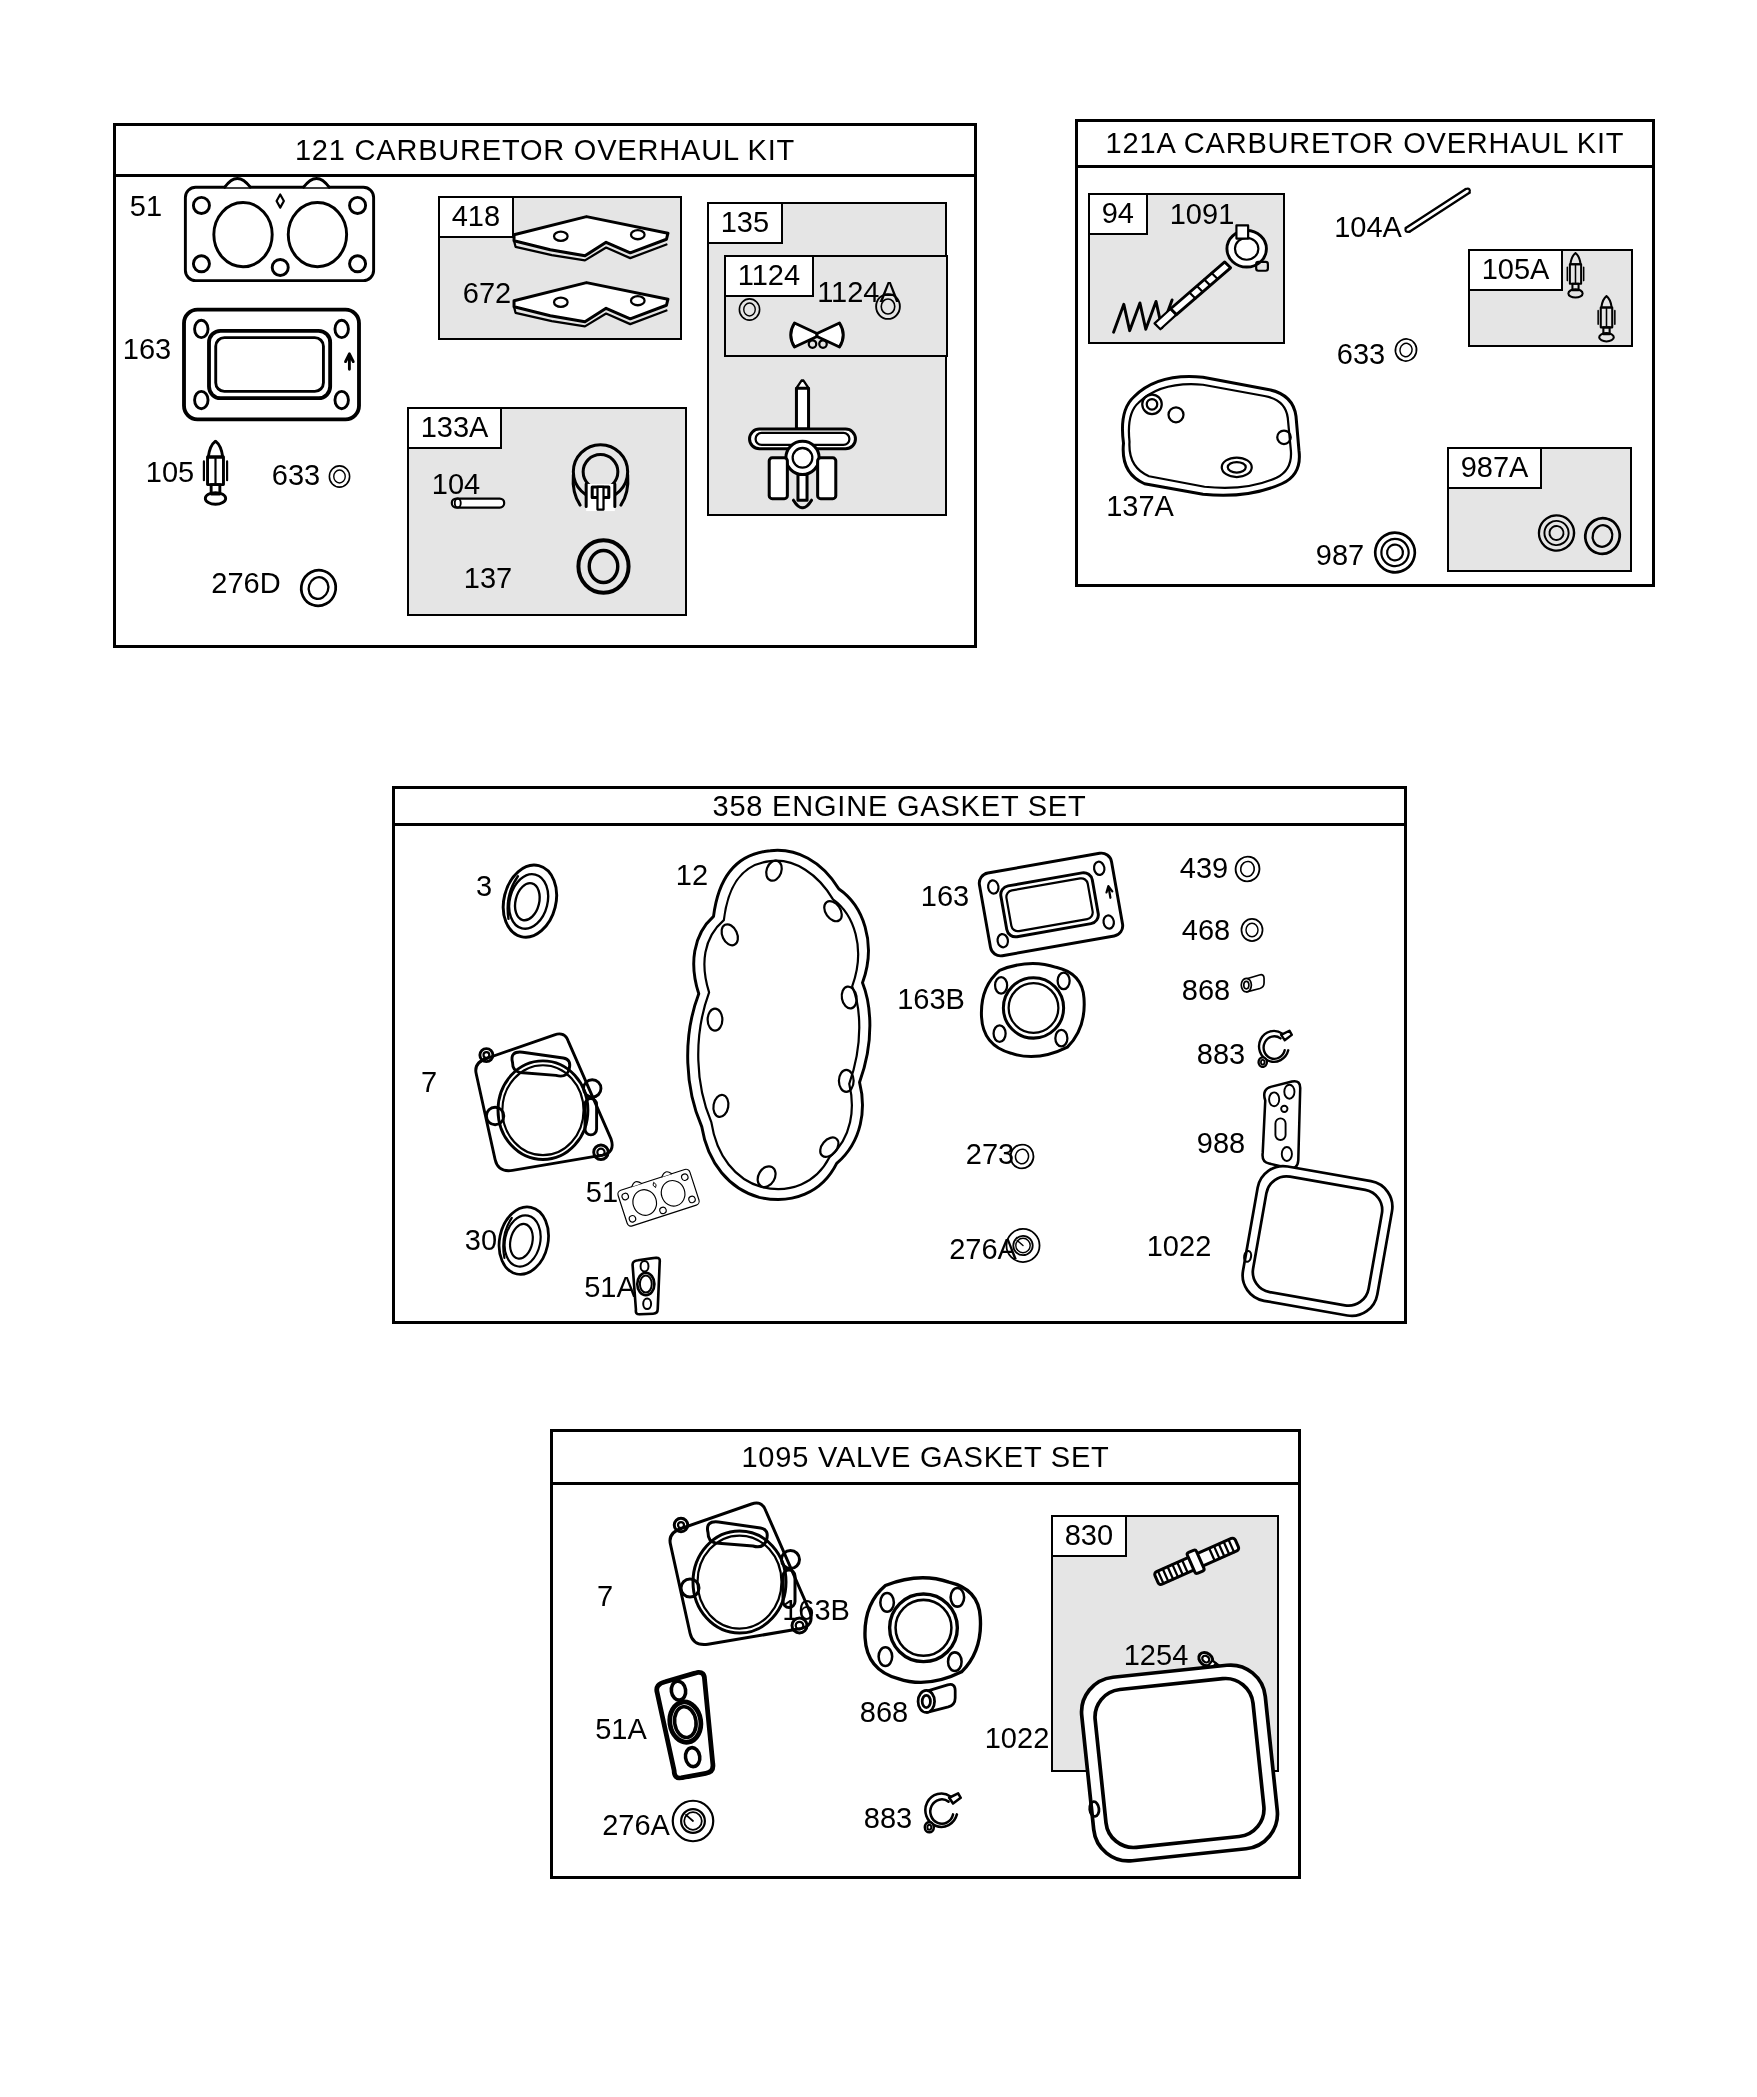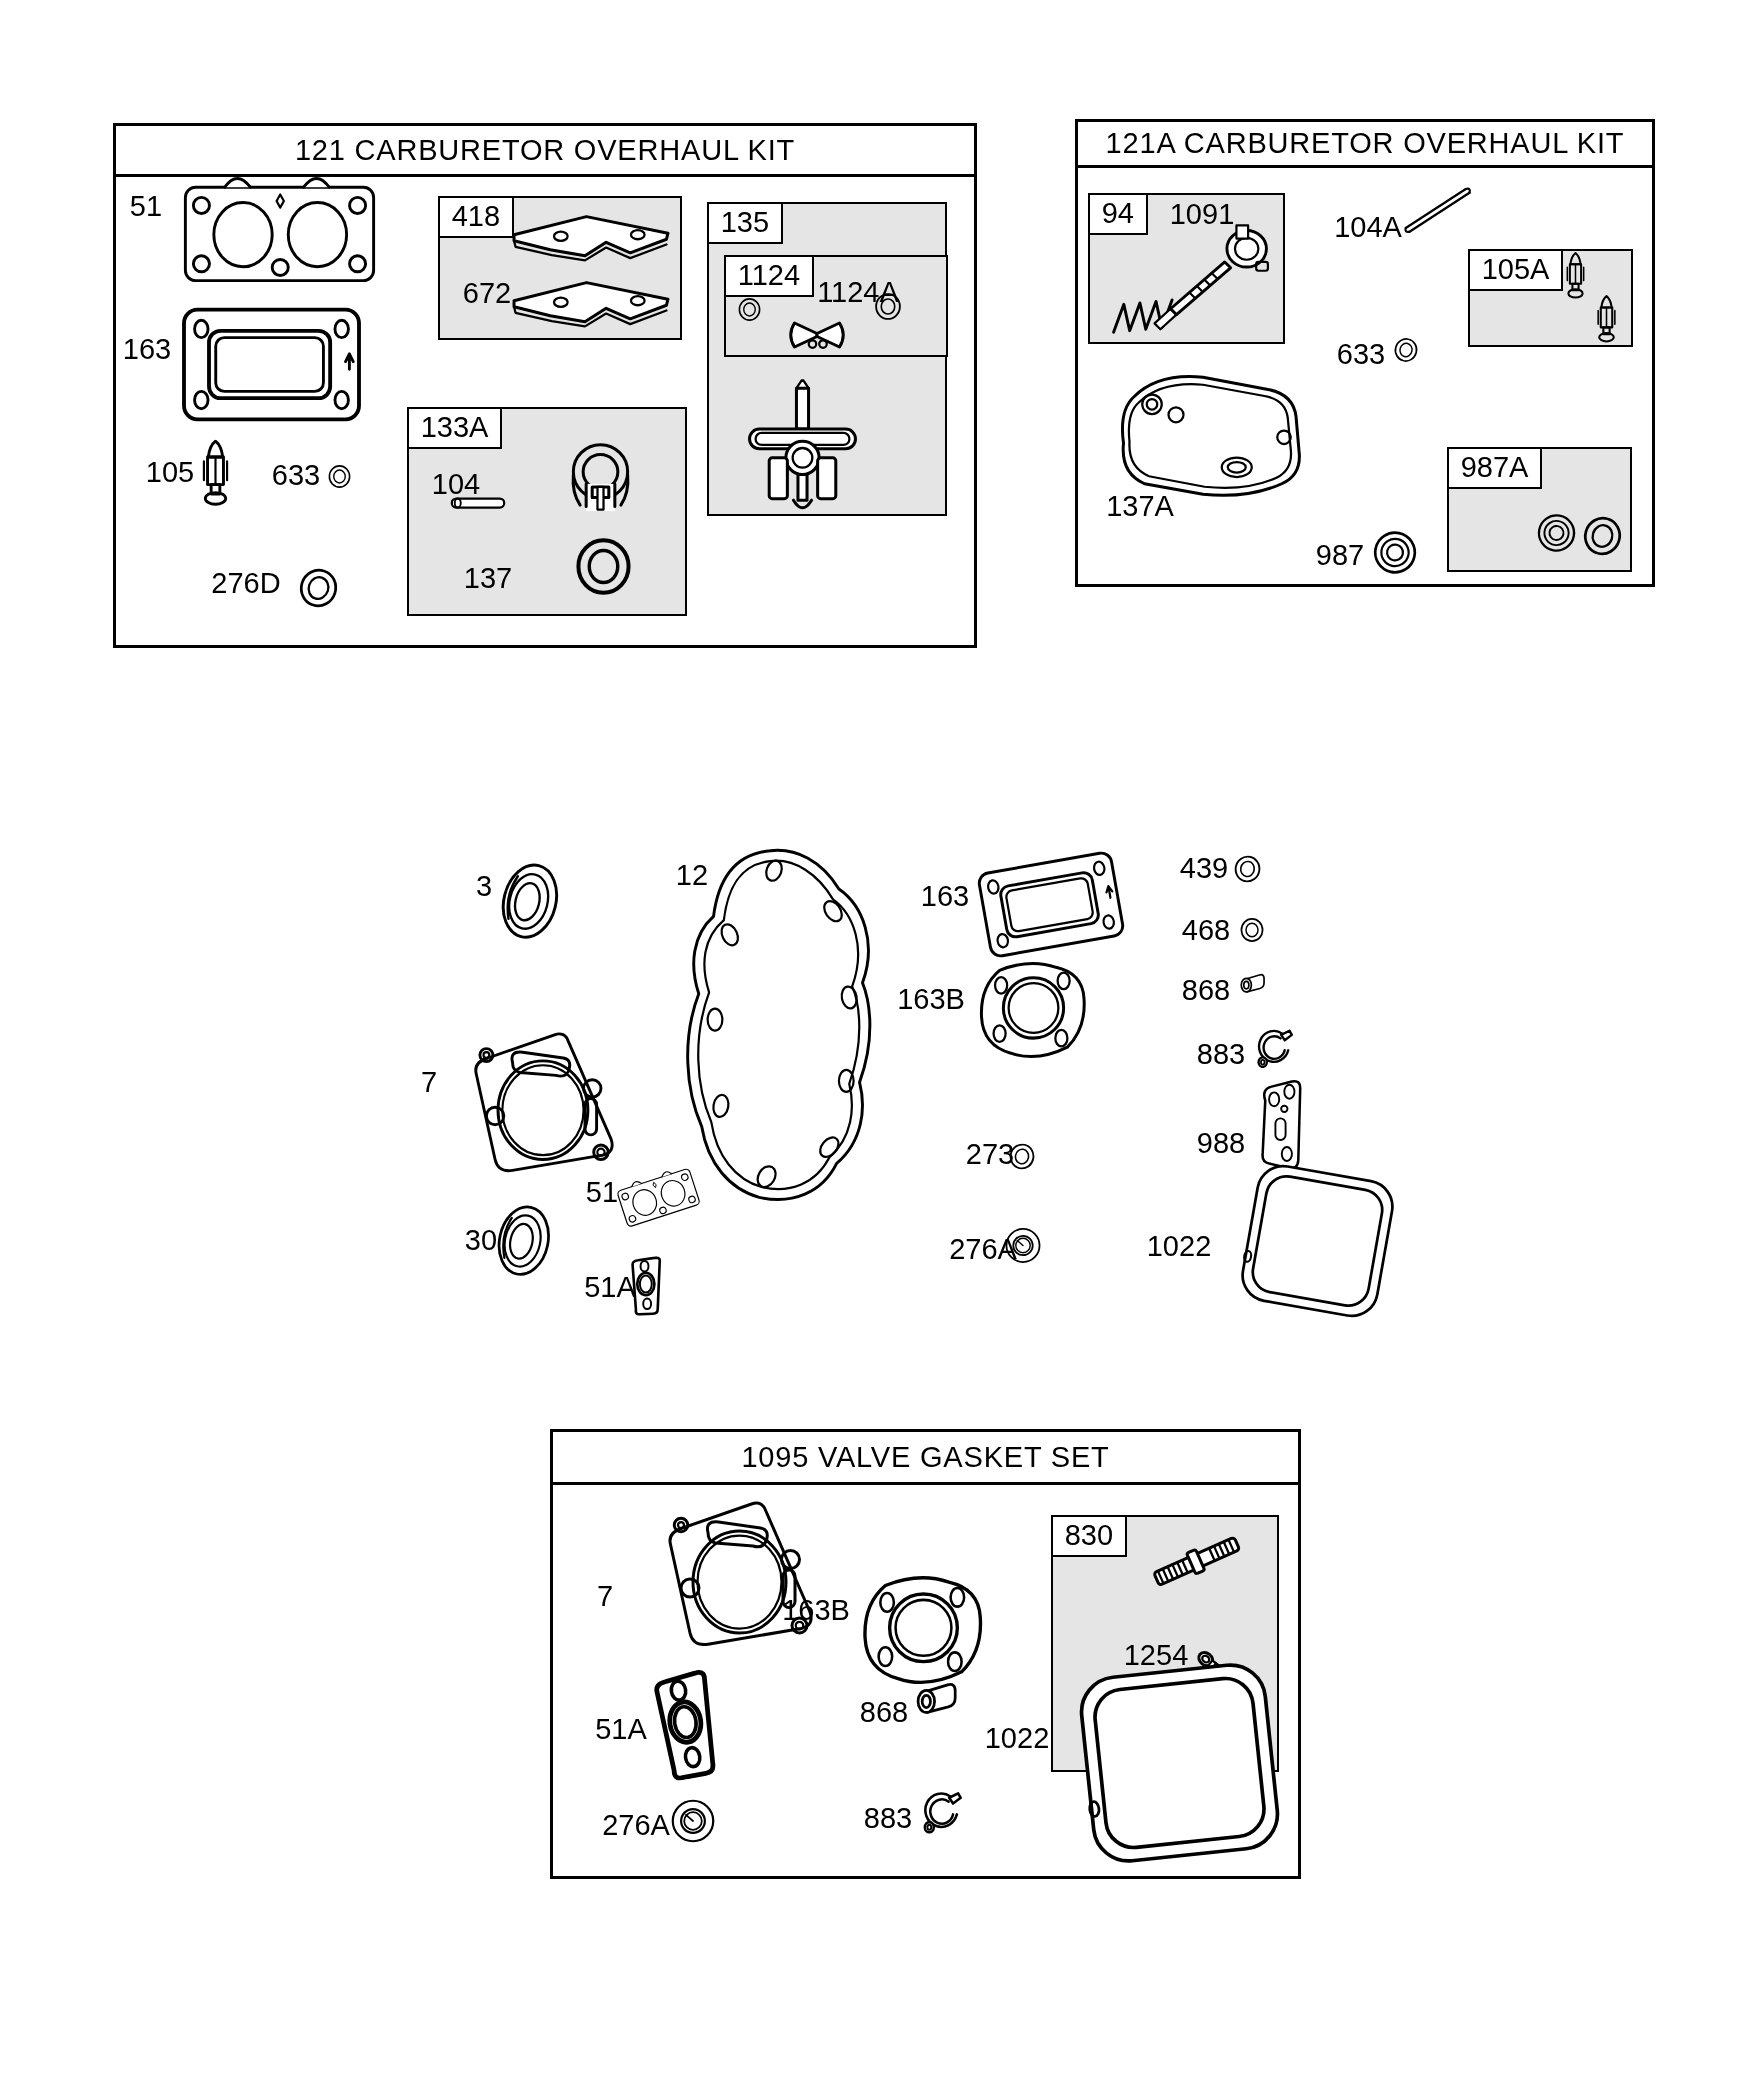--- a/index.html
+++ b/index.html
@@ -331,20 +331,23 @@
 <div class="sb" style="left:1447px;top:447px;width:185px;height:125px;">
   <div class="tag">987A</div>
 </div>
 <svg class="ic" style="left:1537px;top:505px;transform:rotate(10deg);" width="39" height="56" viewBox="0 0 100 100">
       <use href="#sym-ring3"></use>
     </svg>
 <svg class="ic" style="left:1583px;top:508px;transform:rotate(16deg);" width="39" height="56" viewBox="0 0 100 100">
       <use href="#sym-ring2"></use>
     </svg>
 
+<div class="panel" style="left:392px;top:786px;width:1015px;height:538px;">
+  <div class="ptitle" style="height:34px;">358 ENGINE GASKET SET</div>
+</div>
 <div class="lb" style="left:484px;top:886px;">3</div>
 <svg class="ic" style="left:499px;top:856px;transform:rotate(14deg);" width="59" height="92" viewBox="0 0 100 140">
       <use href="#sym-sealtorus"></use>
     </svg>
 <div class="lb" style="left:692px;top:875px;">12</div>
 <svg class="ic" style="left:656px;top:845px;" width="236" height="364" viewBox="0 0 320 490">
       <use href="#sym-g12"></use>
     </svg>
 <div class="lb" style="left:429px;top:1082px;">7</div>
 <svg class="ic" style="left:460px;top:1029px;" width="163" height="145" viewBox="0 0 220 200">

